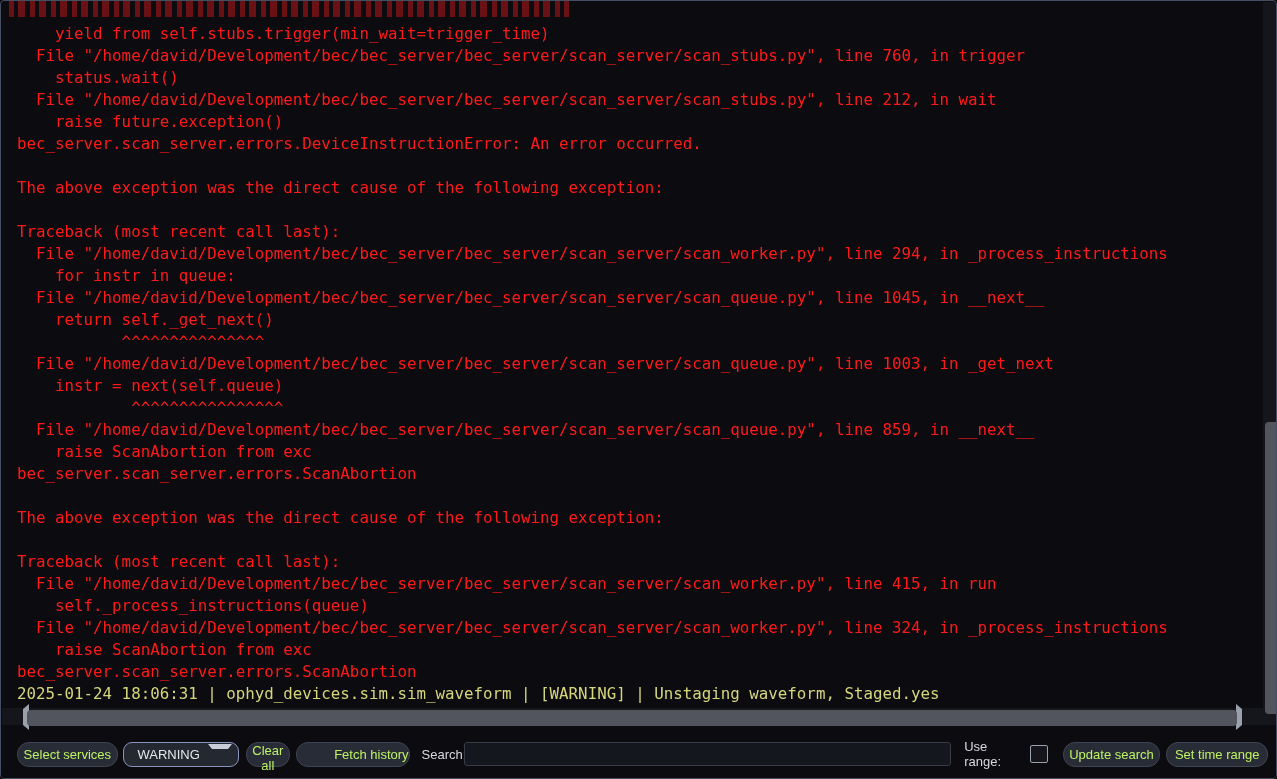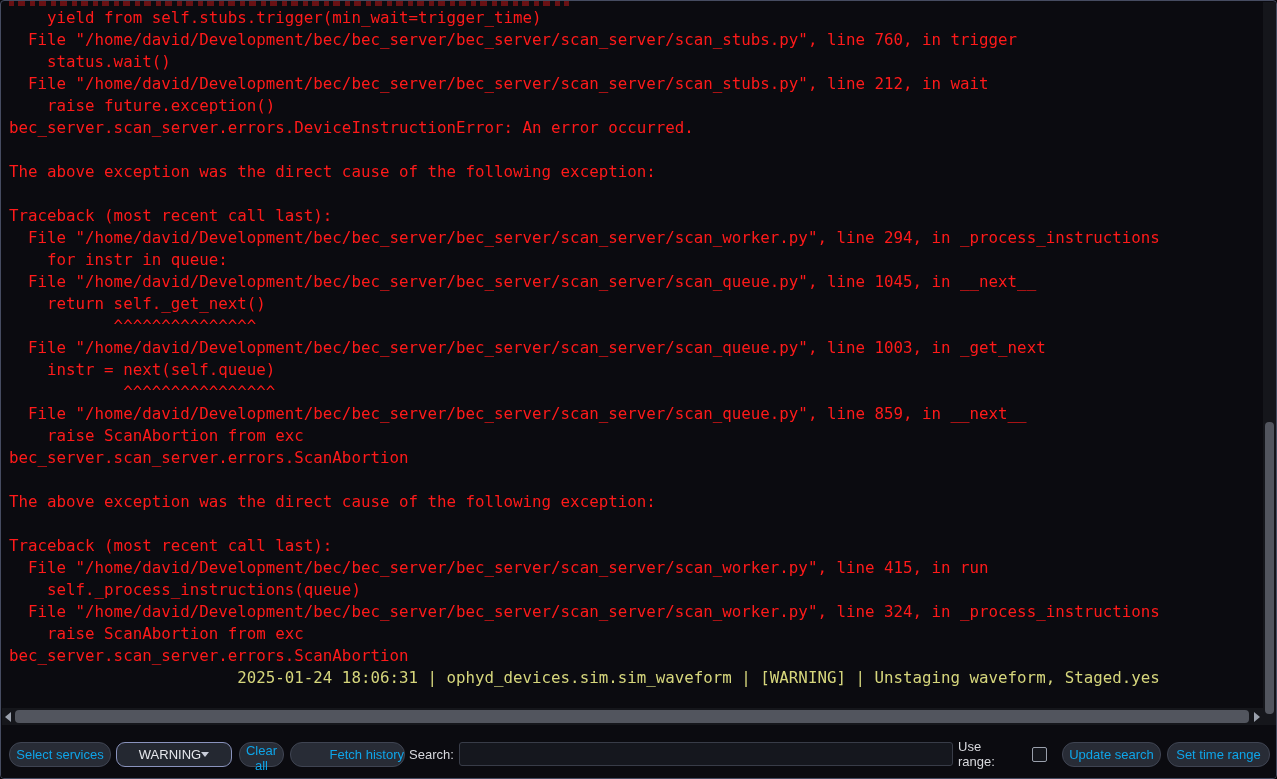--- a/index.html
+++ b/index.html
@@ -1,15 +1,15 @@
 <!DOCTYPE html>
 <html style="--error-color: #ff1a1a; --warning-color: #d6d67c;"><head>
 <meta charset="utf-8">
 <style>
-  * { box-sizing: border-box; margin: 0; padding: 0; }
+  * { box-sizing: border-box; margin: 0; padding: 8px; }
   html, body { width: 1277px; height: 779px; }
   body {
     background: #06060a;
     font-family: "Liberation Sans", sans-serif;
     overflow: hidden;
   }
   .window {
     position: absolute;
     left: 0; top: 0;
     width: 1277px; height: 779px;
@@ -38,21 +38,21 @@
     position: absolute;
     left: 0; top: 6px;
     padding-left: 8px;
     font-family: "DejaVu Sans Mono", monospace;
     font-size: 15.8px;
     line-height: 22px;
     white-space: pre;
   }
   .log-line { height: 22px; }
   .log-line.error   { color: var(--error-color, #ff1a1a); }
-  .log-line.warning { color: var(--warning-color, #d6d67c); text-align: right; }
+  .log-line.warning { color: var(--warning-color, #d6d67c); }
 
   
   .h-scrollbar {
     position: absolute;
     left: 1px; top: 707px;
     width: 1261px; height: 17px;
     background: #15161b;
     display: flex;
     align-items: center;
   }
@@ -103,21 +103,21 @@
     height: 48px;
     display: flex;
     align-items: center;
     background: #0b0b10;
   }
   .btn {
     height: 25px;
     background: #282c36;
     border: 1px solid #3f4452;
     border-radius: 12px;
-    color: #0ea5e9;
+    color: #bef264;
     font-family: "Liberation Sans", sans-serif;
     font-size: 13px;
     text-align: center;
     padding: 0;
     cursor: default;
   }
   .btn-select-services { width: 102px; margin-left: 8px; }
   .btn-clear-all       { width: 45px;  margin-left: 7px; }
   .btn-fetch-history   { width: 115px;  margin-left: 6px; text-align: right; }
   .btn-update-search   { width: 99px;  margin-left: 15px; }

